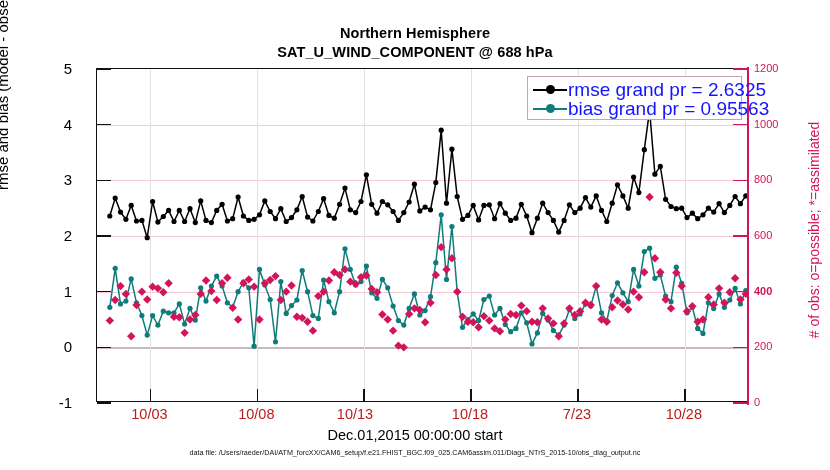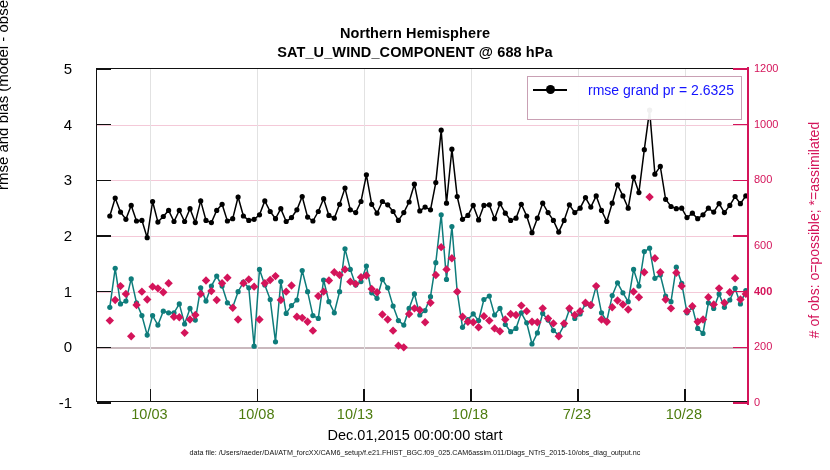--- a/index.html
+++ b/index.html
@@ -25,21 +25,21 @@
   
   .tickL{position:absolute;left:0;width:14px;height:1.6px;background:#111;}
   .tickR{position:absolute;right:0;width:14px;height:1.6px;background:#d4145a;}
   .tickB{position:absolute;bottom:0;width:1.6px;height:12px;background:#111;}
 
   .ylabL{position:absolute;right:758px;transform:translateY(-50%);
          font-size:15px;text-align:right;width:40px;color:#000;}
   .ylabR{position:absolute;left:754px;transform:translateY(-50%);
          font-size:11px;text-align:left;width:60px;color:#d4145a;}
   .xlab{position:absolute;top:406px;transform:translateX(-50%);
-        font-size:14.5px;color:#4d7c0f;white-space:nowrap;}
+        font-size:14.5px;color:#b91c1c;white-space:nowrap;}
 
   .axtitleL{position:absolute;left:-6px;top:235px;width:330px;
             transform-origin:0 0;transform:rotate(-90deg);
             font-size:15px;text-align:center;color:#000;}
   .axtitleR{position:absolute;left:806px;top:400px;width:340px;
             transform-origin:0 0;transform:rotate(-90deg);
             font-size:14px;text-align:center;color:#d4145a;}
   .axtitleB{position:absolute;left:0;top:427px;width:830px;text-align:center;
             font-size:14.5px;color:#000;}
 
@@ -48,21 +48,21 @@
 
   
   #legend{position:absolute;left:527px;top:76px;width:215px;height:44px;
           background:rgba(255,255,255,.94);border:1px solid #c9a0b4;
           box-sizing:border-box;padding:3px 5px 0 5px;}
   .lgrow{display:flex;align-items:center;height:19px;}
   .lgmark{width:34px;height:14px;position:relative;flex:0 0 34px;}
   .lgmark i{position:absolute;left:0;top:6px;width:34px;height:2.4px;display:block;}
   .lgmark b{position:absolute;left:13px;top:2.4px;width:9px;height:9px;
             border-radius:50%;display:block;}
-  .lgtxt{font-size:14px;color:#1414ff;white-space:nowrap;margin-left:21px;}
+  .lgtxt{font-size:19px;color:#1414ff;white-space:nowrap;margin-left:1px;}
 </style>
 </head>
 <body>
 
 <div id="root">
 
   <div class="title">
     <span>Northern Hemisphere</span>
     <span class="l2">SAT_U_WIND_COMPONENT @ 688 hPa</span>
   </div>
@@ -479,34 +479,41 @@
     </div>
 
   <div id="legend">
       <div class="lgrow">
         <span class="lgmark">
           <i style="background: rgb(0, 0, 0);"></i>
           <b style="background: rgb(0, 0, 0);"></b>
         </span>
         <span class="lgtxt" style="color: rgb(20, 20, 255);">rmse grand pr = 2.6325</span>
       </div>
+      <div class="lgrow">
+        <span class="lgmark">
+          <i style="background: rgb(14, 124, 123);"></i>
+          <b style="background: rgb(14, 124, 123);"></b>
+        </span>
+        <span class="lgtxt" style="color: rgb(20, 20, 255);">bias grand pr = 0.95563</span>
+      </div>
     </div>
 
   <div class="footer">data file: /Users/raeder/DAI/ATM_forcXX/CAM6_setup/f.e21.FHIST_BGC.f09_025.CAM6assim.011/Diags_NTrS_2015-10/obs_diag_output.nc</div>
 <div class="ylabL" style="top: 402px;">-1</div>
     <div class="ylabL" style="top: 346.333px;">0</div>
     <div class="ylabL" style="top: 290.667px;">1</div>
     <div class="ylabL" style="top: 235px;">2</div>
     <div class="ylabL" style="top: 179.333px;">3</div>
     <div class="ylabL" style="top: 123.667px;">4</div>
     <div class="ylabL" style="top: 68px;">5</div>
     <div class="ylabR" style="top: 402px;">0</div>
     <div class="ylabR" style="top: 346.333px;">200</div>
     <div class="ylabR" style="top: 291px; font-weight: bold;">400</div>
-    <div class="ylabR" style="top: 245px;">600</div>
+    <div class="ylabR" style="top: 235px;">600</div>
     <div class="ylabR" style="top: 179.333px;">800</div>
     <div class="ylabR" style="top: 123.667px;">1000</div>
     <div class="ylabR" style="top: 68px;">1200</div>
     <div class="xlab" style="left: 149.443px;">10/03</div>
     <div class="xlab" style="left: 256.328px;">10/08</div>
     <div class="xlab" style="left: 355px;">10/13</div>
     <div class="xlab" style="left: 470px;">10/18</div>
     <div class="xlab" style="left: 576.984px;">7/23</div>
     <div class="xlab" style="left: 683.869px;">10/28</div>
   </div>

